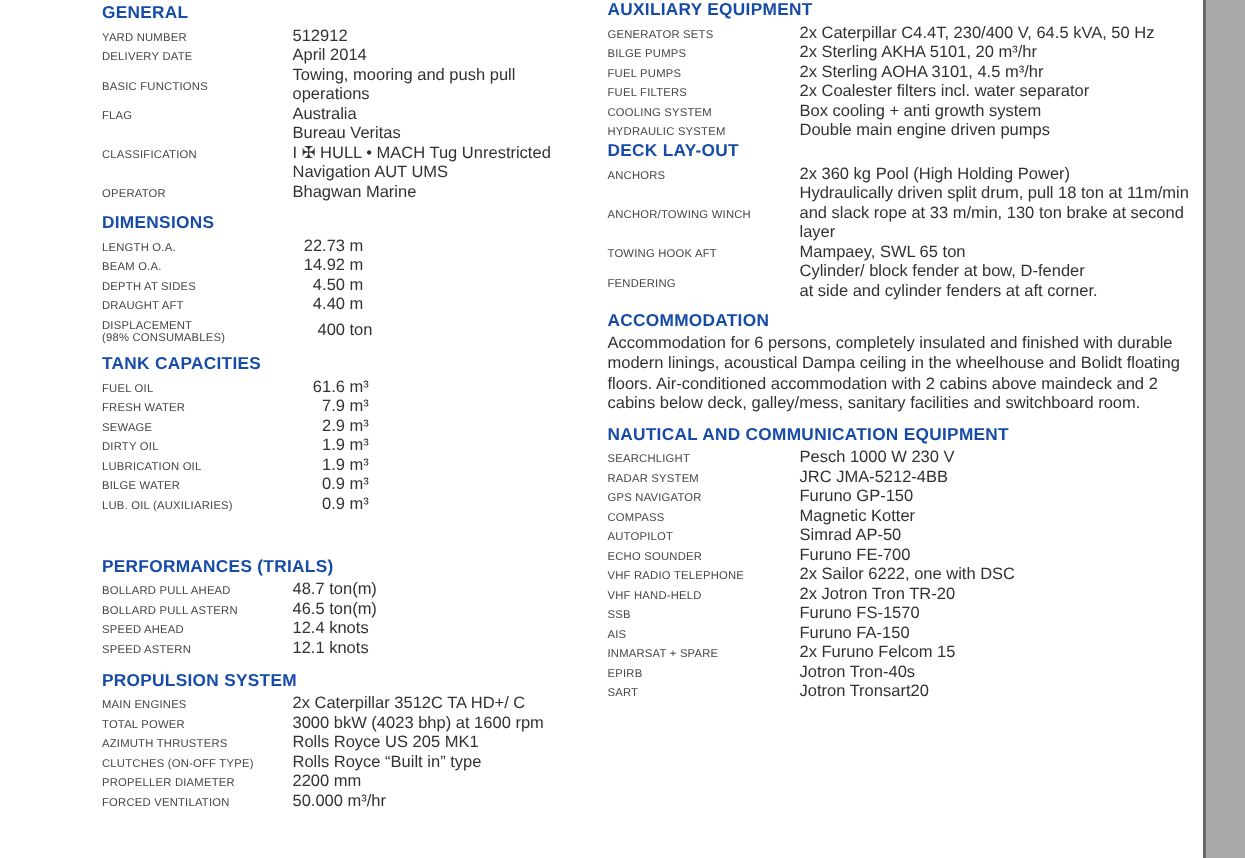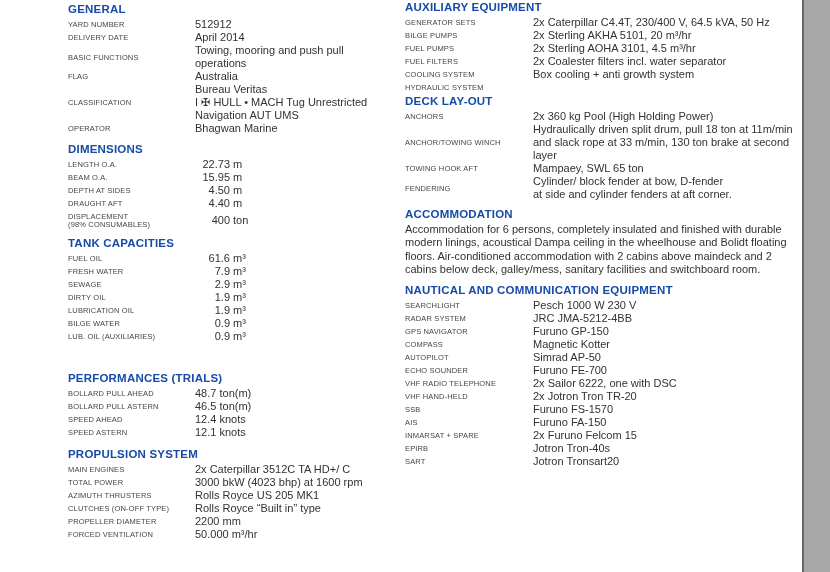--- a/index.html
+++ b/index.html
@@ -84,21 +84,21 @@
         </div>
       </div>
       <div class="sec m1">
         <div class="sec-title">DIMENSIONS</div>
         <div class="row">
           <div class="lbl">LENGTH O.A.</div>
           <div class="val"><span class="num">22.73</span><span class="unit">m</span></div>
         </div>
         <div class="row">
           <div class="lbl">BEAM O.A.</div>
-          <div class="val"><span class="num">15.95</span><span class="unit">m</span></div>
+          <div class="val"><span class="num">14.92</span><span class="unit">m</span></div>
         </div>
         <div class="row">
           <div class="lbl">DEPTH AT SIDES</div>
           <div class="val"><span class="num">4.50</span><span class="unit">m</span></div>
         </div>
         <div class="row">
           <div class="lbl">DRAUGHT AFT</div>
           <div class="val"><span class="num">4.40</span><span class="unit">m</span></div>
         </div>
         <div class="row">
@@ -203,20 +203,21 @@
         <div class="row">
           <div class="lbl">FUEL FILTERS</div>
           <div class="val">2x Coalester filters incl. water separator</div>
         </div>
         <div class="row">
           <div class="lbl">COOLING SYSTEM</div>
           <div class="val">Box cooling + anti growth system</div>
         </div>
         <div class="row">
           <div class="lbl">HYDRAULIC SYSTEM</div>
+          <div class="val">Double main engine driven pumps</div>
         </div>
       </div>
       <div class="sec m1">
         <div class="sec-title">DECK LAY-OUT</div>
         <div class="row">
           <div class="lbl">ANCHORS</div>
           <div class="val">2x 360 kg Pool (High Holding Power)</div>
         </div>
         <div class="row">
           <div class="lbl">ANCHOR/TOWING WINCH</div>

